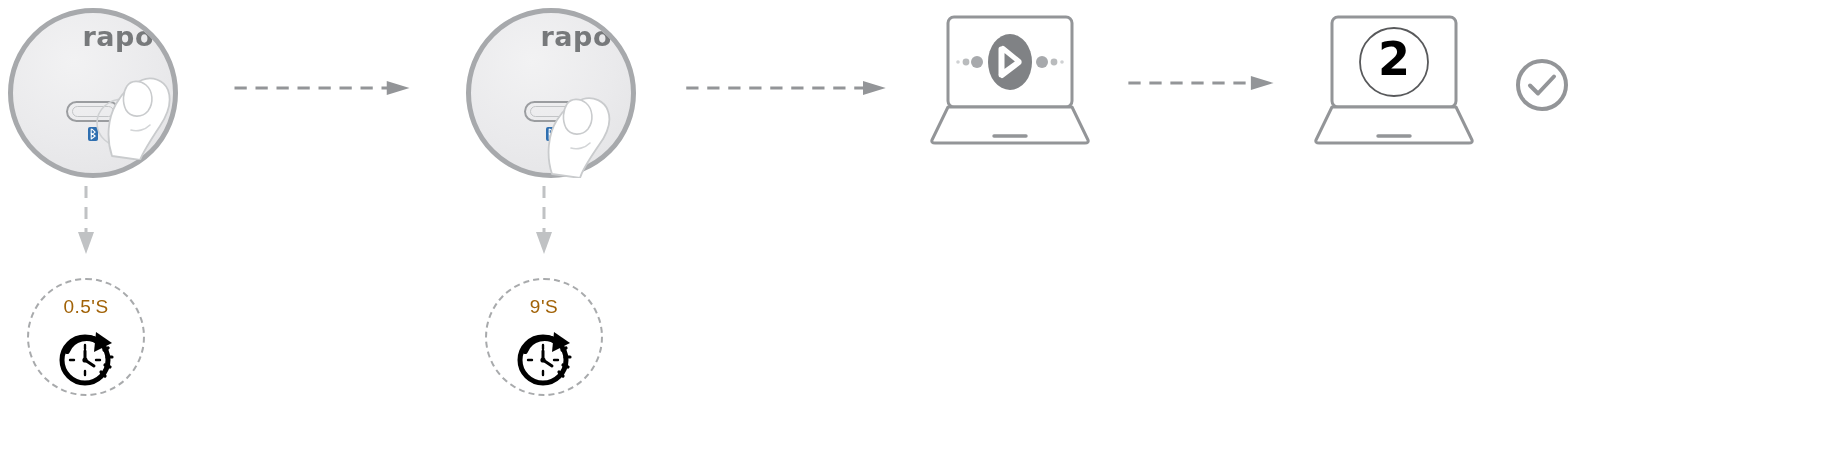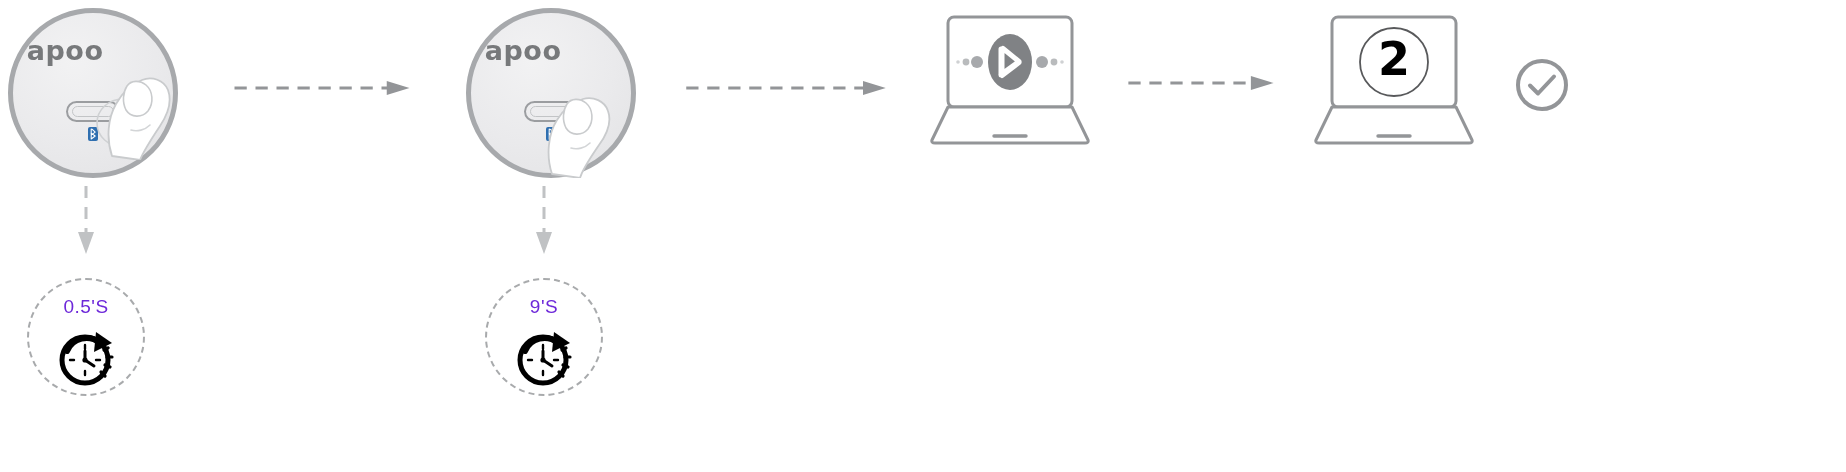--- a/index.html
+++ b/index.html
@@ -29,24 +29,24 @@
     box-sizing: border-box;
   }
   .puck-inner {
     position: absolute;
     inset: 0;
     border-radius: 50%;
     overflow: hidden;
   }
   .brand {
     position: absolute;
-    top: 22px;
+    top: 8px;
     left: 0;
     width: 100%;
-    text-align: left;
+    text-align: right;
     font-family: "DejaVu Sans", sans-serif;
     font-size: 27px;
     font-weight: 700;
     letter-spacing: 0.5px;
     color: #77797b;
     text-transform: lowercase;
   }
   .btn-pill {
     position: absolute;
     left: 50%;
@@ -106,21 +106,21 @@
     box-sizing: border-box;
   }
   .timer-label {
     position: absolute;
     top: 16px;
     left: 0;
     width: 100%;
     text-align: center;
     font-family: "Liberation Sans", sans-serif;
     font-size: 19px;
-    color: #6d28d9;
+    color: #a16207;
     letter-spacing: 0.5px;
   }
   .timer-icon {
     position: absolute;
     left: 50%;
     top: 44px;
     transform: translateX(-50%);
   }
 
   

